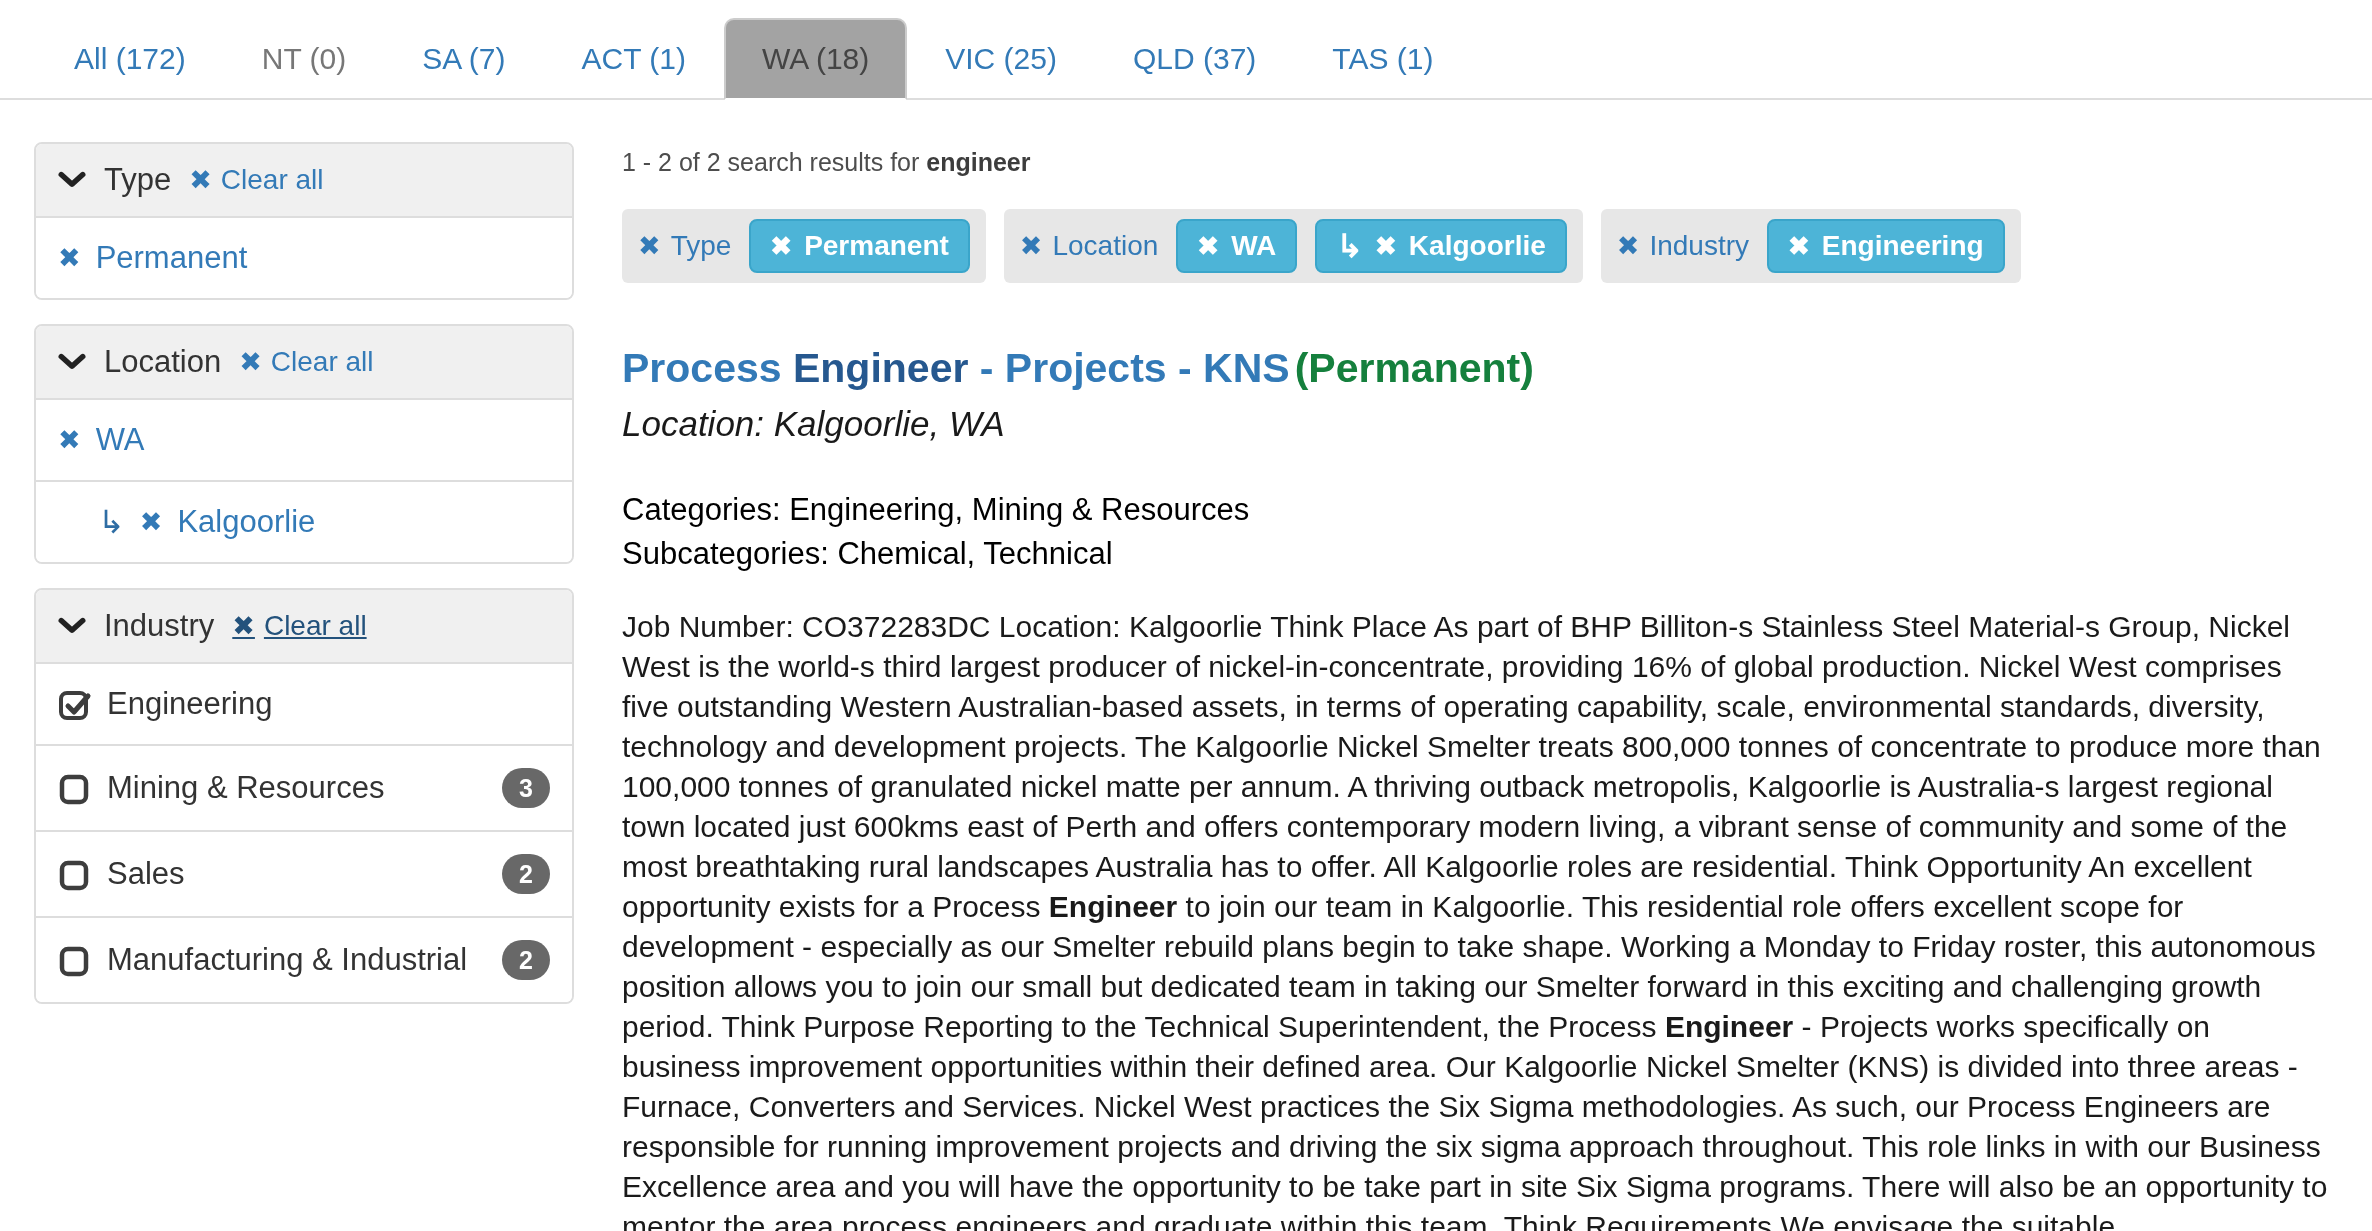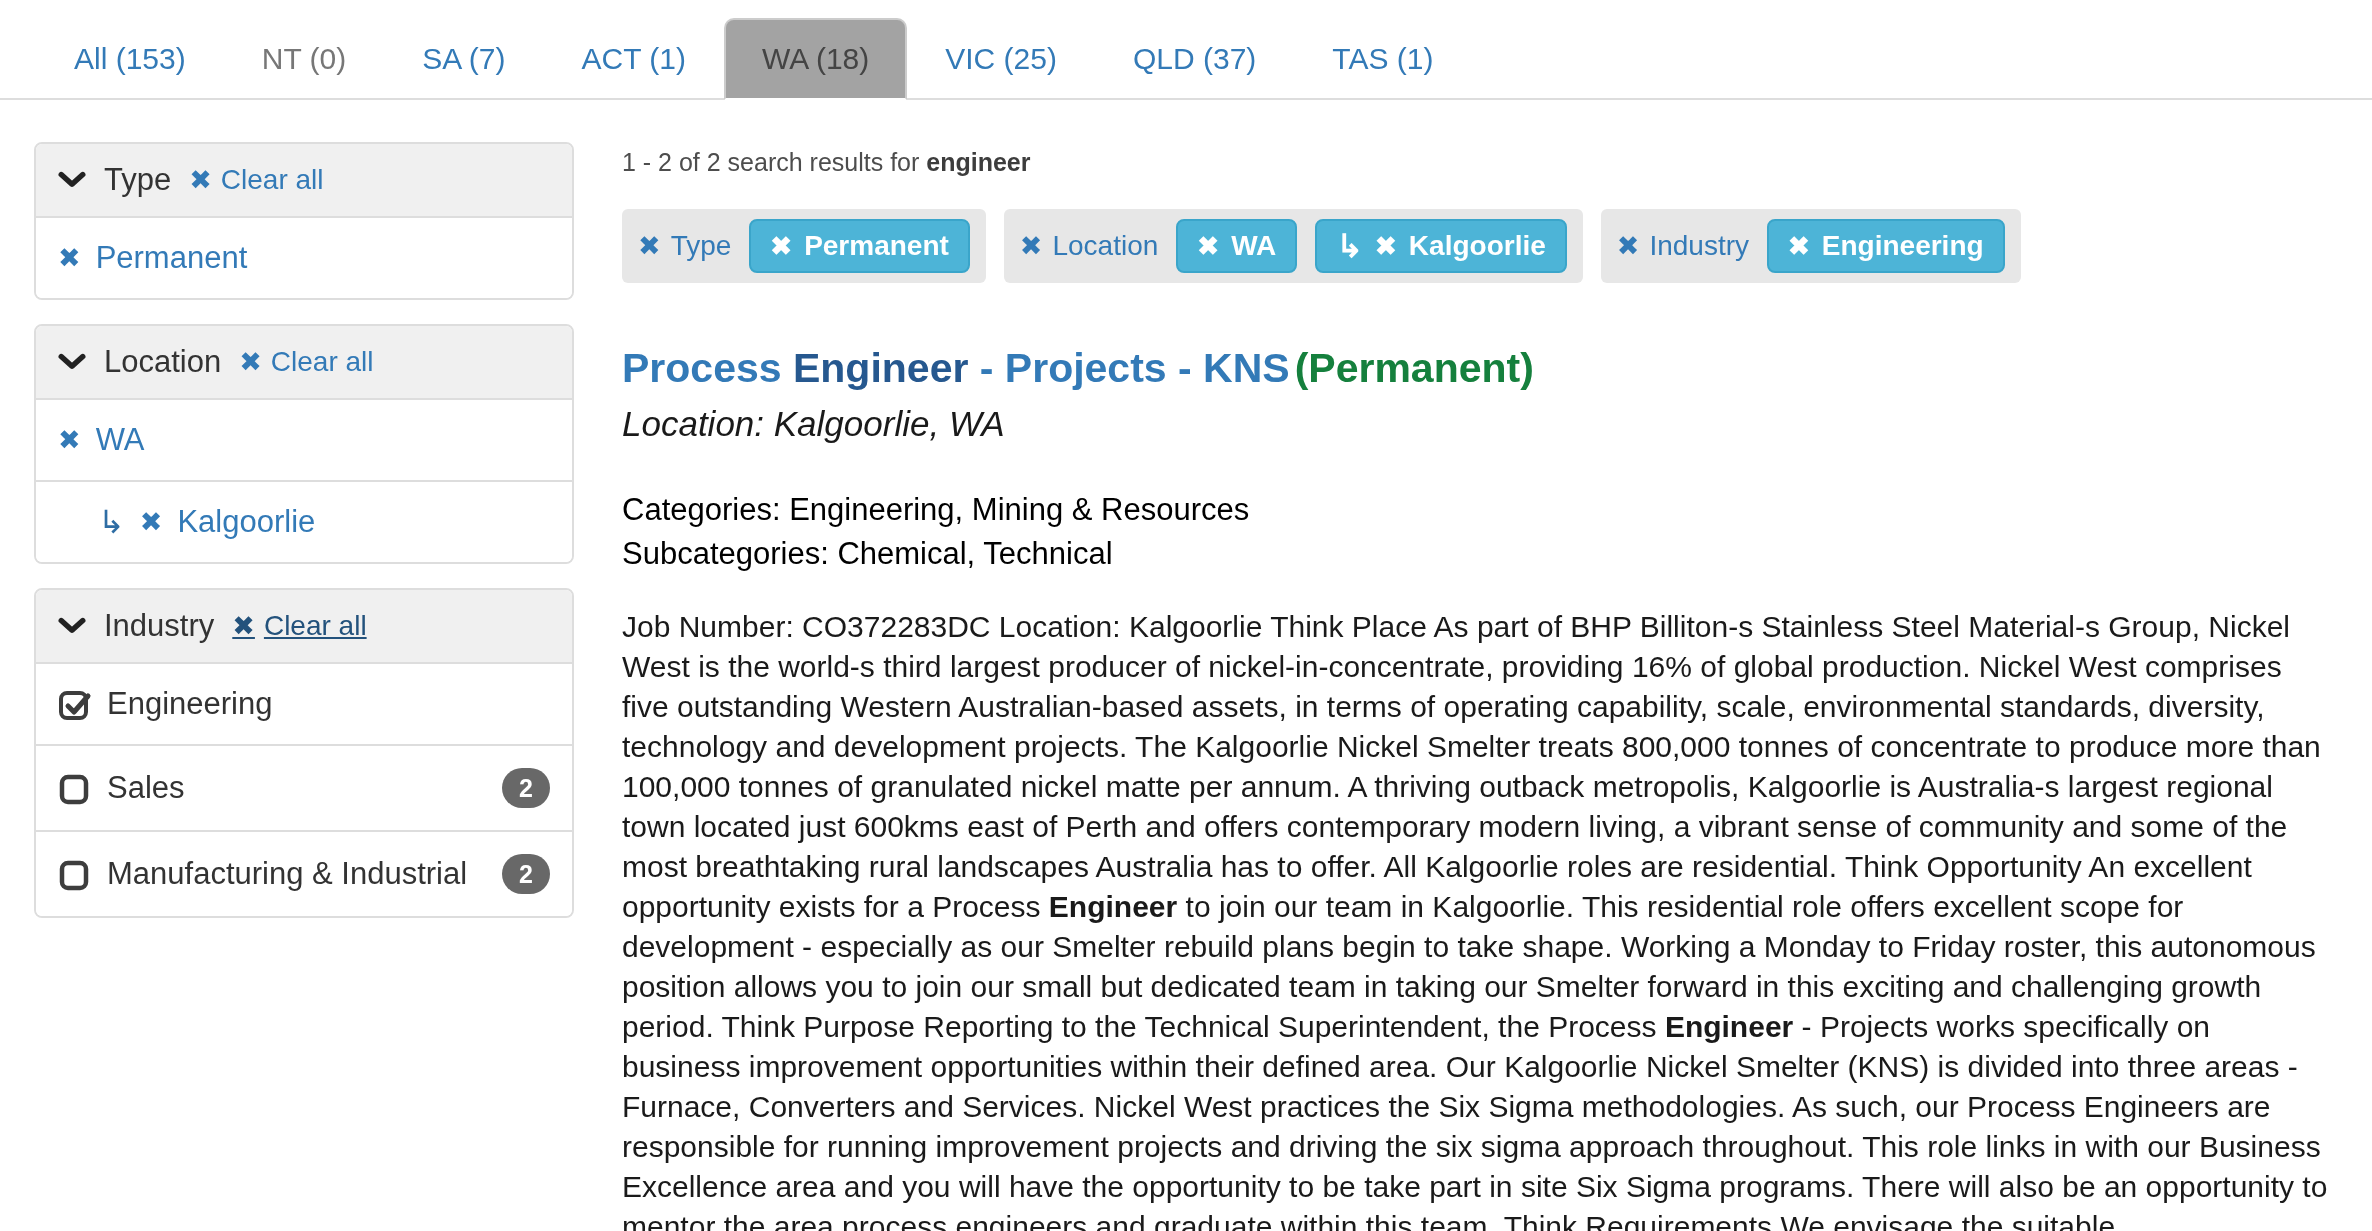--- a/index.html
+++ b/index.html
@@ -58,21 +58,21 @@
   .job-title .term { color:#26588f; }
   .job-type { color:#15803d; margin-left:5px; }
   .job-loc { font-style:italic; font-size:35px; color:#1a1a1a; margin-top:12px; }
   .job-cats { margin-top:44px; font-size:31px; color:#000000; line-height:1.43; }
   .job-desc { margin-top:30px; font-size:30px; color:#1a1a1a; line-height:40px; }
 </style>
 </head>
 <body>
 
 <nav class="tabbar">
-  <div class="tab">All (153)</div>
+  <div class="tab">All (172)</div>
   <div class="tab disabled">NT (0)</div>
   <div class="tab">SA (7)</div>
   <div class="tab">ACT (1)</div>
   <div class="tab active">WA (18)</div>
   <div class="tab">VIC (25)</div>
   <div class="tab">QLD (37)</div>
   <div class="tab">TAS (1)</div>
 </nav>
 
 <div class="content">
@@ -143,20 +143,29 @@
           </svg>
         </span>
         <span>Engineering</span>
       </div>
       <div class="panel-row plain">
         <span class="cb-icon">
           <svg viewBox="0 0 34 34" width="34" height="34">
             <rect x="4" y="6" width="24" height="25" rx="6" fill="none" stroke="#3d3d3d" stroke-width="4.5"></rect>
           </svg>
         </span>
+        <span>Mining &amp; Resources</span>
+        <span class="count-badge">3</span>
+      </div>
+      <div class="panel-row plain">
+        <span class="cb-icon">
+          <svg viewBox="0 0 34 34" width="34" height="34">
+            <rect x="4" y="6" width="24" height="25" rx="6" fill="none" stroke="#3d3d3d" stroke-width="4.5"></rect>
+          </svg>
+        </span>
         <span>Sales</span>
         <span class="count-badge">2</span>
       </div>
       <div class="panel-row plain">
         <span class="cb-icon">
           <svg viewBox="0 0 34 34" width="34" height="34">
             <rect x="4" y="6" width="24" height="25" rx="6" fill="none" stroke="#3d3d3d" stroke-width="4.5"></rect>
           </svg>
         </span>
         <span>Manufacturing &amp; Industrial</span>

